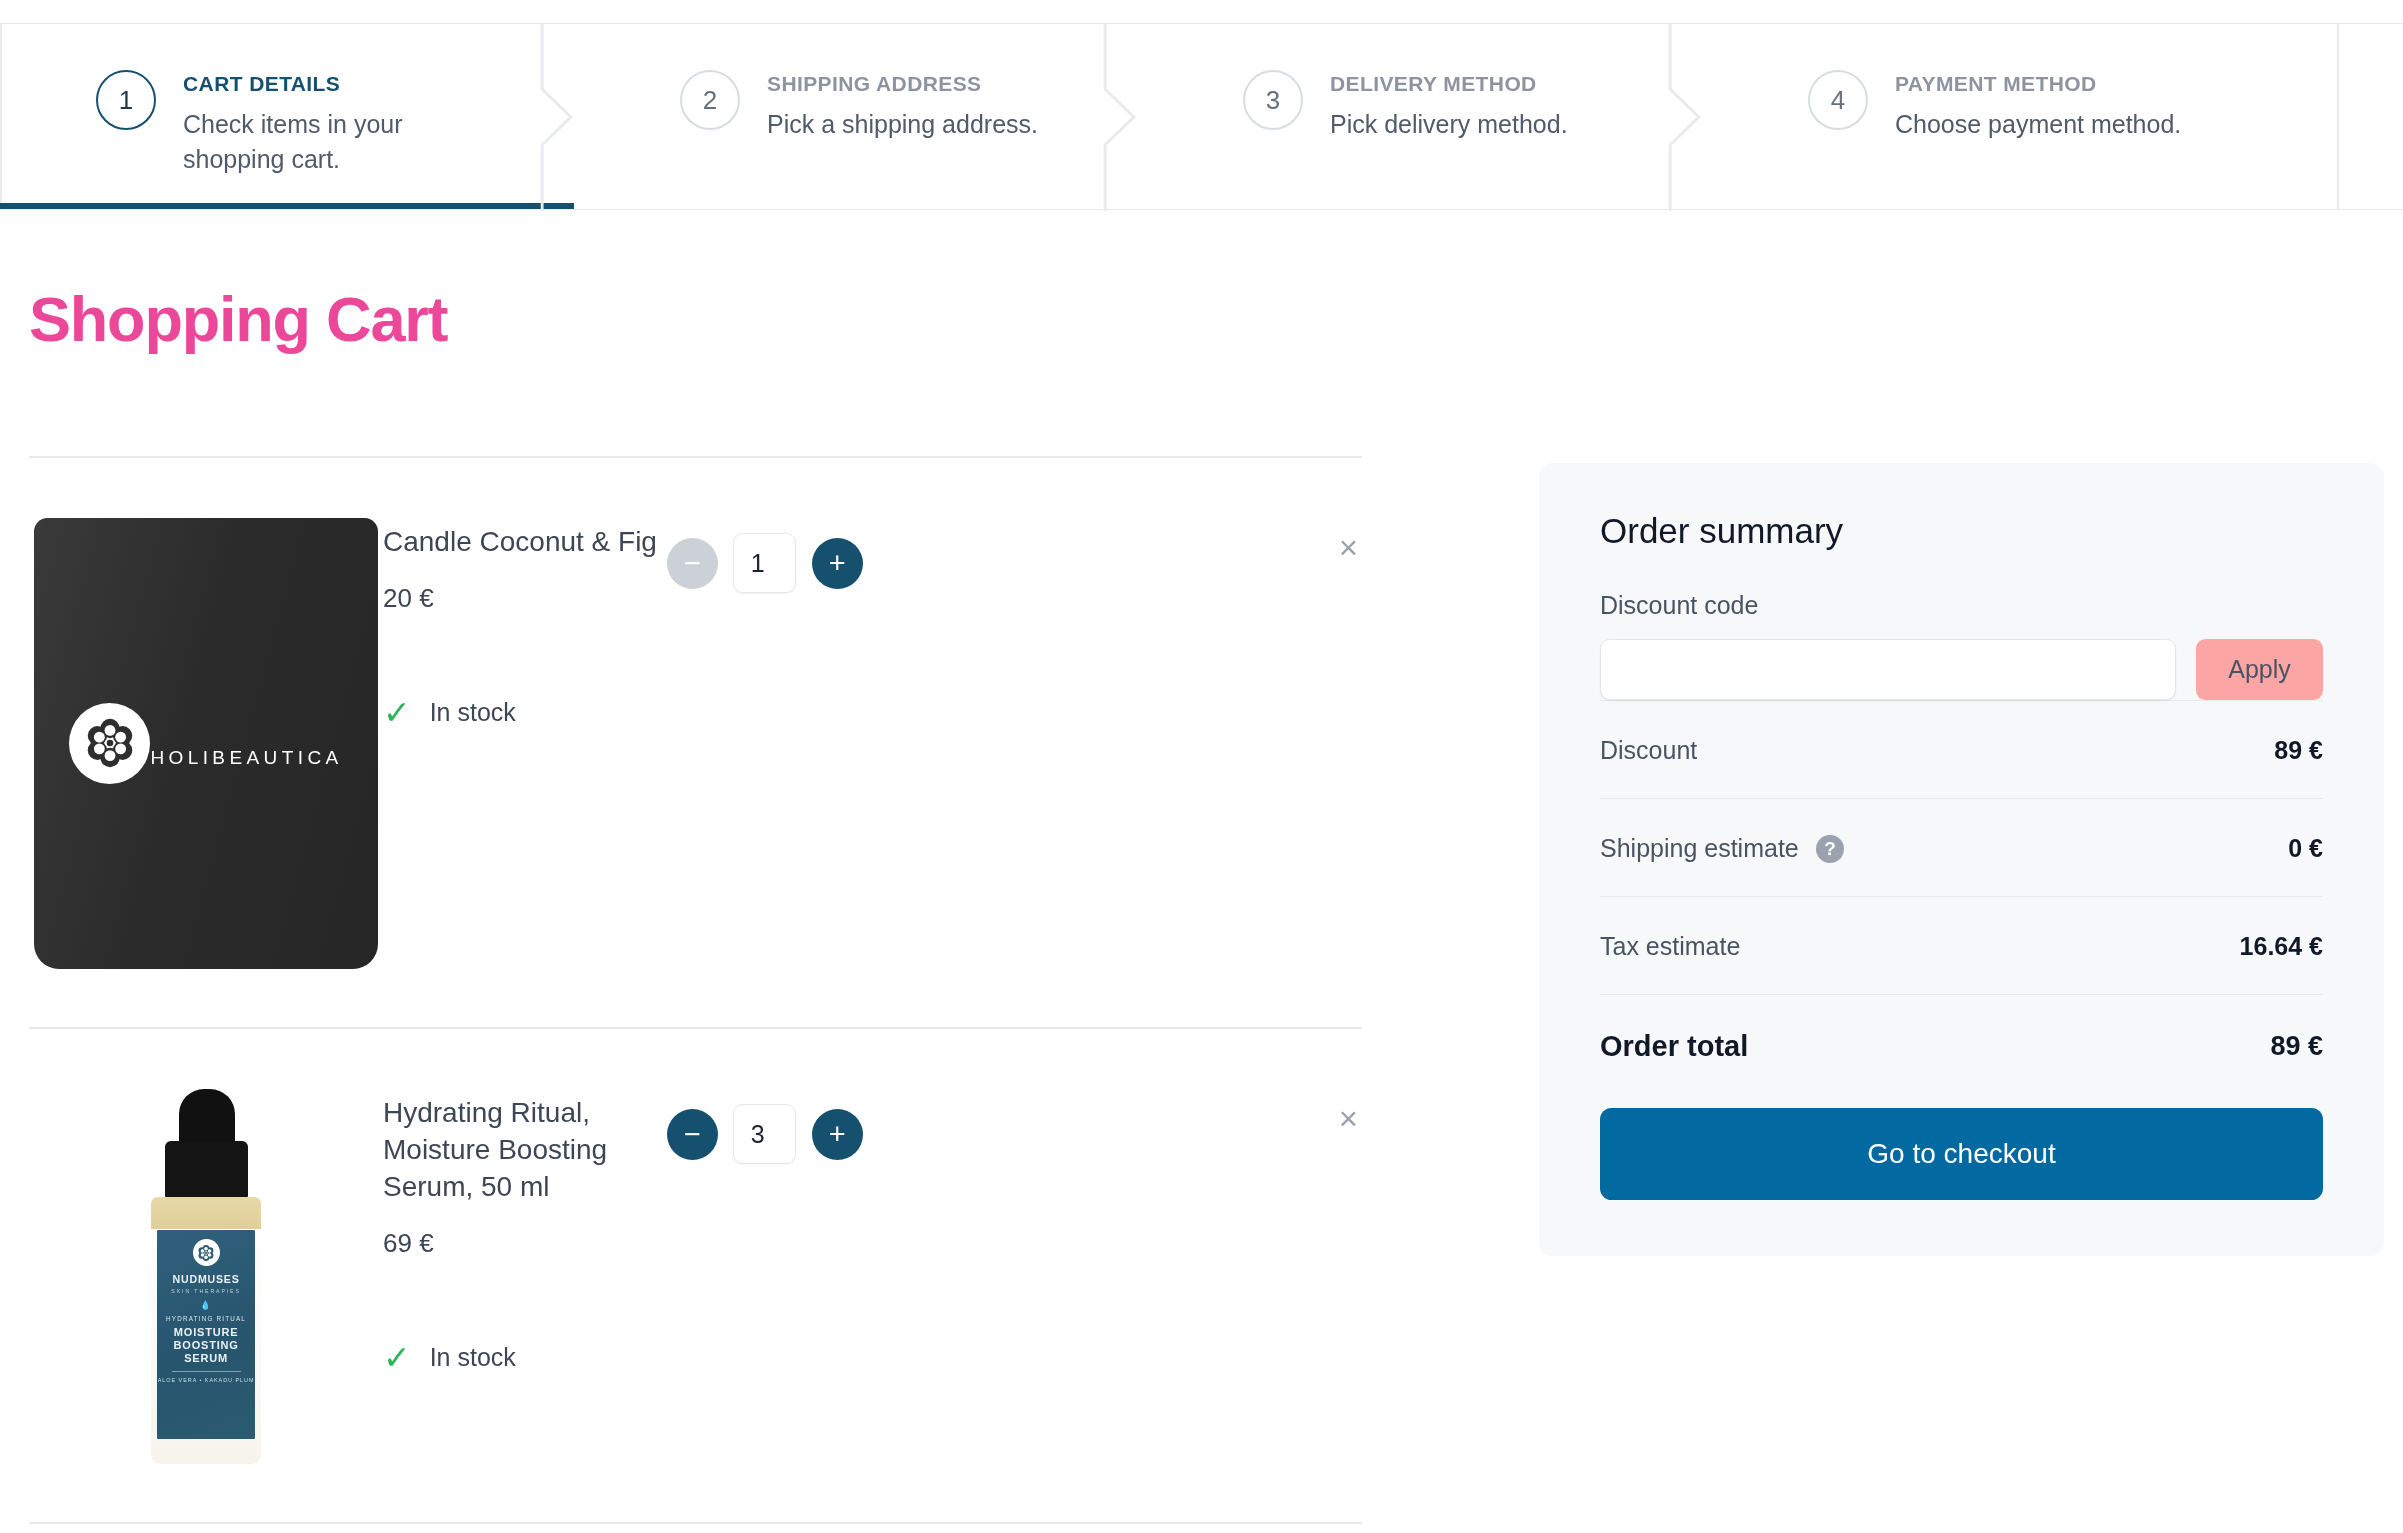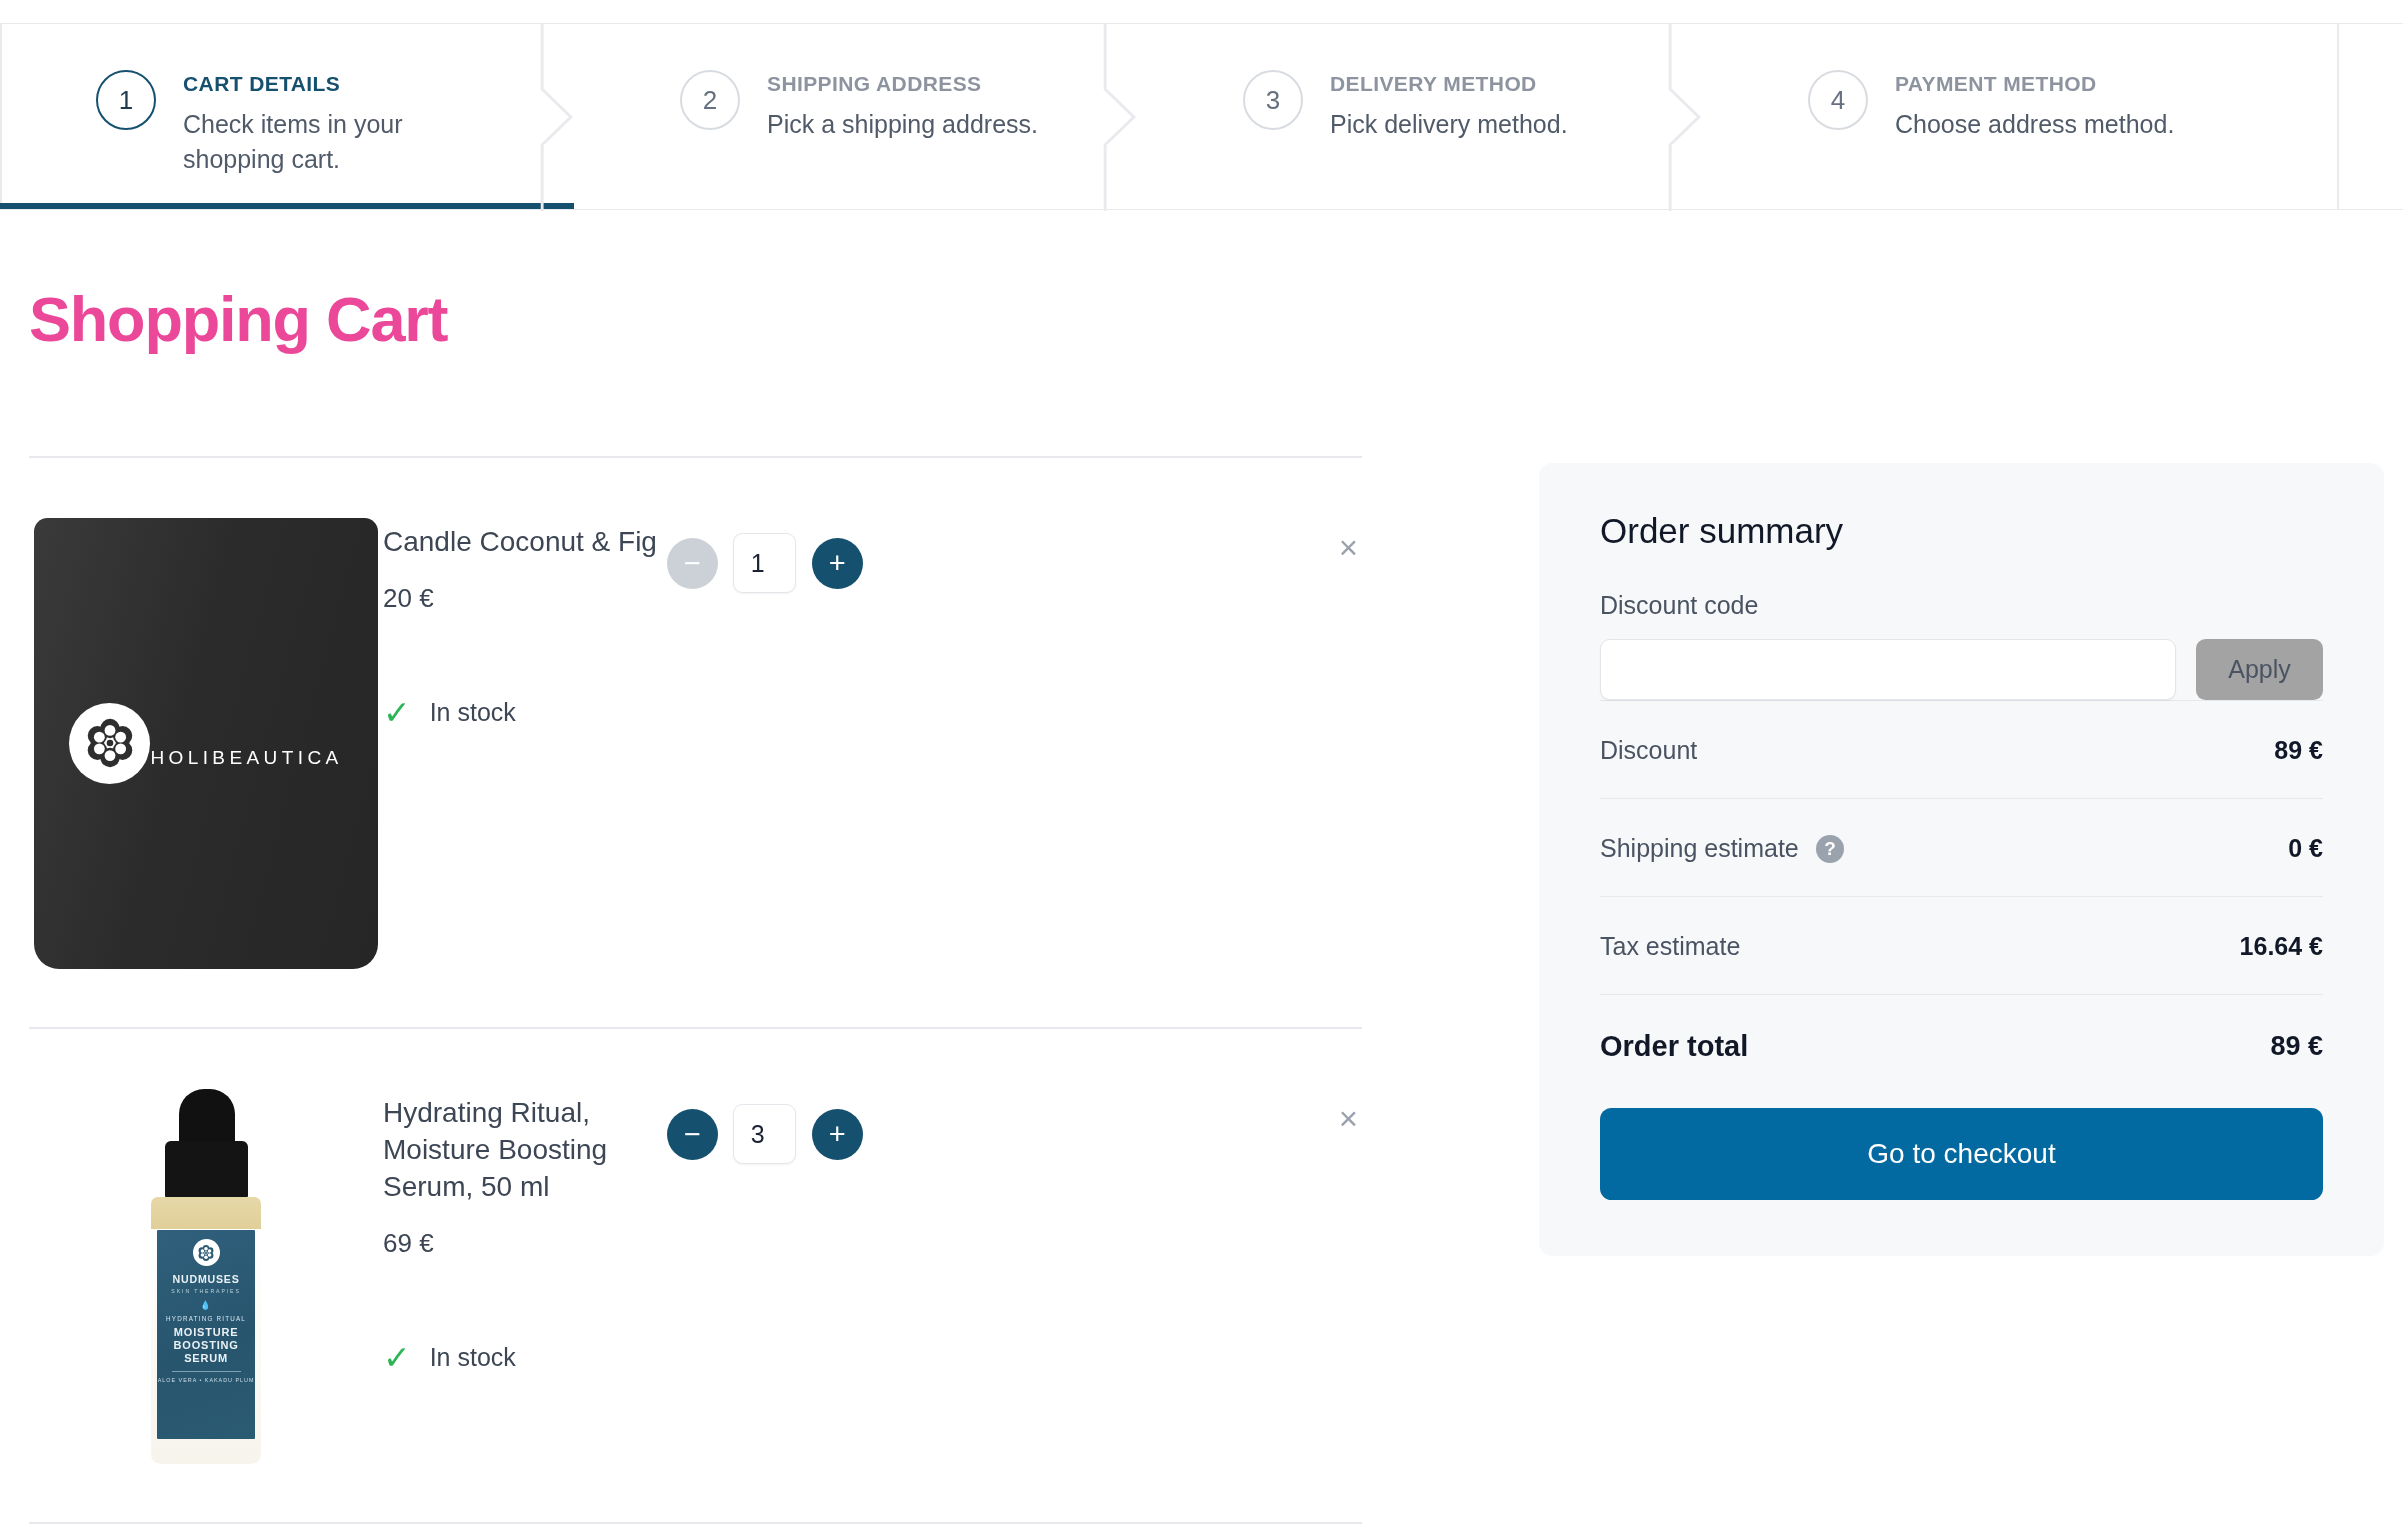--- a/index.html
+++ b/index.html
@@ -181,21 +181,21 @@
   .discount-input {
     flex: 1 1 auto; height: 61px;
     border: 1.9px solid #e2e5ea; border-radius: 9.6px;
     background: #fff; padding: 0 17.3px;
     font-size: 24px; color: #1b2232;
     font-family: "Liberation Sans", sans-serif;
     box-shadow: 0 1px 1.9px rgba(16,24,40,.05);
   }
   .apply-btn {
     width: 127px; height: 61px; border: none; border-radius: 9.6px;
-    background: #a3a3a3; color: #4a5362; font-size: 25px; cursor: pointer;
+    background: #fca5a5; color: #4a5362; font-size: 25px; cursor: pointer;
     font-family: "Liberation Sans", sans-serif;
   }
   .sum-row {
     display: flex; align-items: center; justify-content: space-between;
     border-top: 1.9px solid #e6e8ec;
     padding: 35px 0 33px 0;
   }
   .sum-row:first-of-type { margin-top: 38px; }
   .sum-label { font-size: 25px; color: #4a5362; display: flex; align-items: center; gap: 17.3px; }
   .sum-value { font-size: 25px; color: #111827; font-weight: bold; }
@@ -257,21 +257,21 @@
       <svg width="35" height="187" viewBox="0 0 36 195">
           <path d="M2 0 L2 68 L32 97 L2 126 L2 195" fill="none" stroke="#e8eaed" stroke-width="3"></path>
         </svg>
     </div>
   </div>
 
   <div class="step" style="width:637px; padding-left:106px;">
     <div class="step-circle">4</div>
     <div class="step-text">
       <div class="step-title">PAYMENT METHOD</div>
-      <div class="step-desc">Choose address method.</div>
+      <div class="step-desc">Choose payment method.</div>
     </div>
     <div class="step-left-border" style="left:auto; right:0;"></div>
   </div>
 
 </div>
 
 <h1 class="page-title">Shopping Cart</h1>
 
 <div class="cart-list">
 

